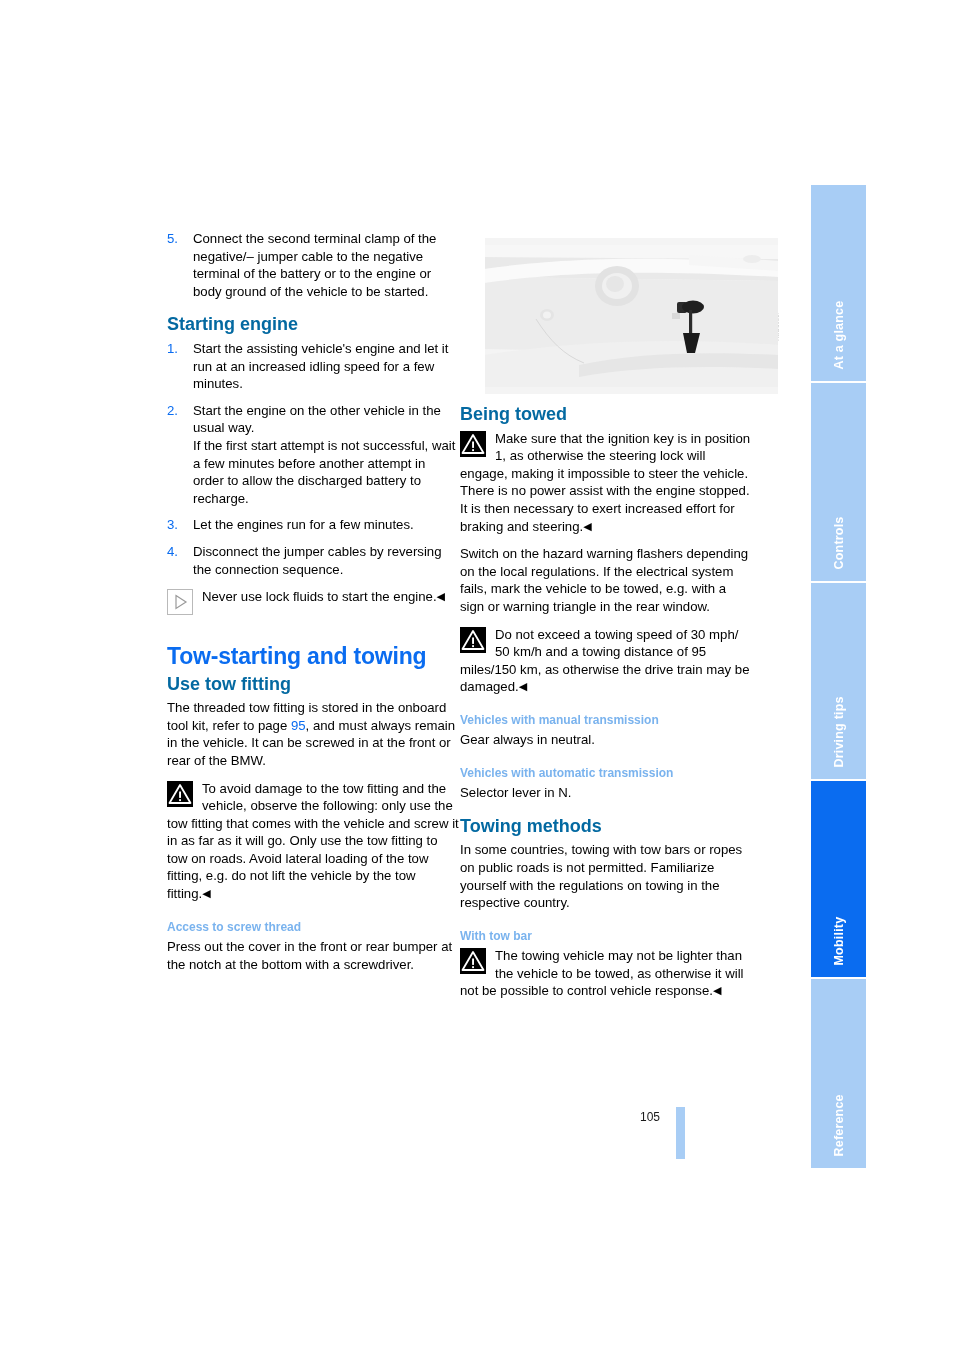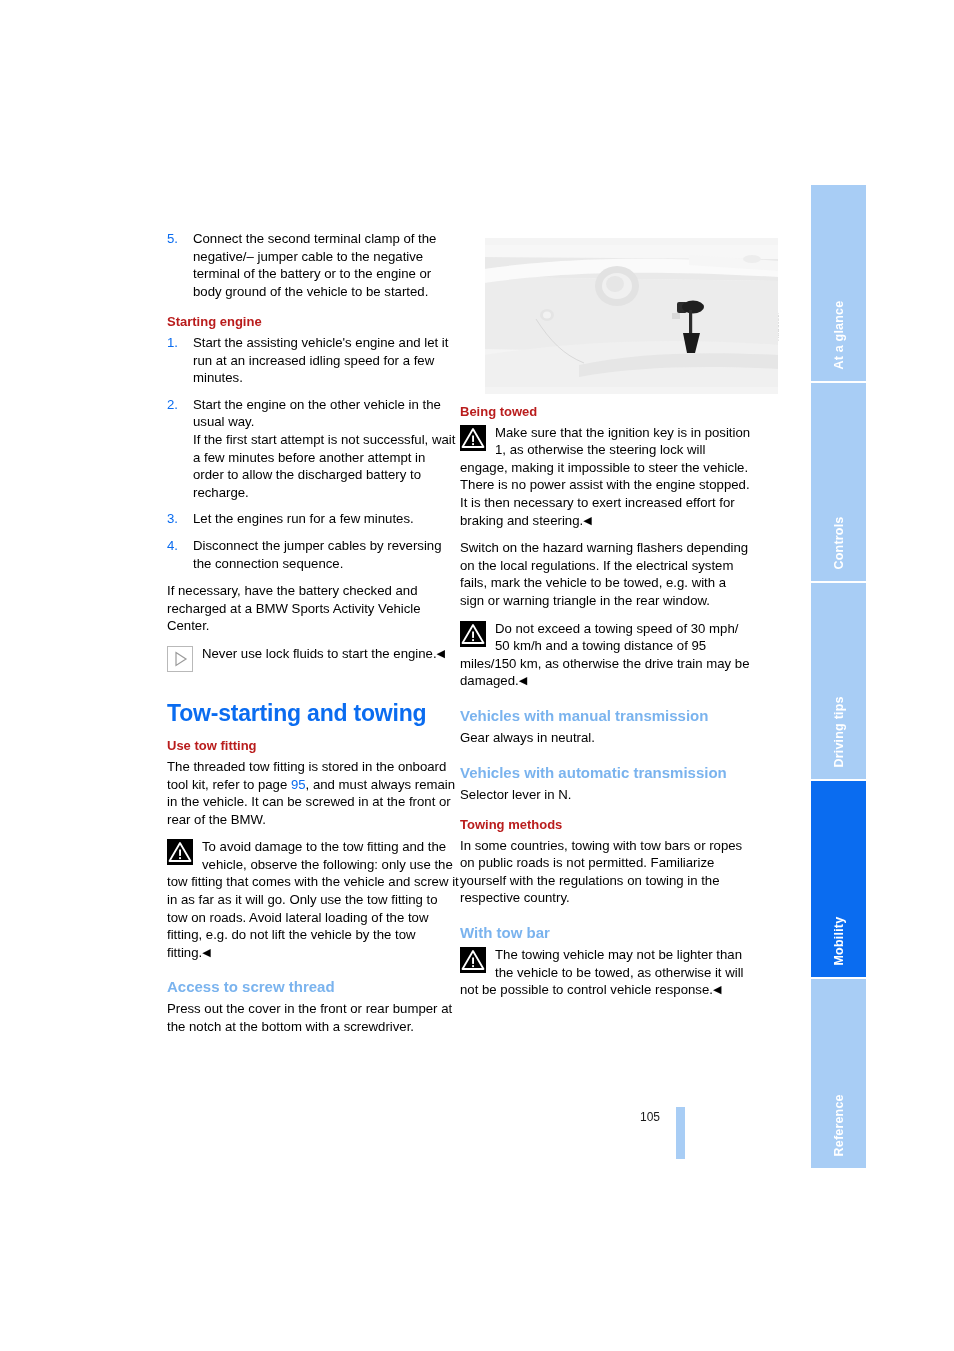--- a/index.html
+++ b/index.html
@@ -73,34 +73,34 @@
   p.body {
     margin: 0 0 10px 0;
     text-align: left;
   }
   p.tight { margin-bottom: 0; }
 
   h1.chapter {
     font-size: 23px;
     font-weight: bold;
     color: #0a6cf0;
-    margin: 28px 0 12px 0;
+    margin: 28px 0 4px 0;
     line-height: 1.15;
     letter-spacing: -0.2px;
   }
   h2.sec {
-    font-size: 13px;
+    font-size: 18px;
     font-weight: bold;
-    color: #b91c1c;
+    color: #0369a1;
     margin: 14px 0 4px 0;
     line-height: 1.2;
   }
   h2.sec.first { margin-top: 0; }
   h3.subsec {
-    font-size: 15px;
+    font-size: 12px;
     font-weight: bold;
     color: #7ab3ee;
     margin: 17px 0 4px 0;
     line-height: 1.2;
   }
 
   a.pageref {
     color: #0a6cf0;
     text-decoration: none;
   }
@@ -270,21 +270,20 @@
       <li>
         <span class="num">3.</span>
         <span>Let the engines run for a few minutes.</span>
       </li>
       <li>
         <span class="num">4.</span>
         <span>Disconnect the jumper cables by reversing the connection sequence.</span>
       </li>
     </ol>
 
-    <p class="body">If necessary, have the battery checked and recharged at a BMW Sports Activity Vehicle Center.</p>
 
     <div class="notice">
       <div class="ico icon-tip">
         <svg width="24" height="24" viewBox="0 0 24 24">
           <polygon points="8,5.5 18,12 8,18.5" fill="none" stroke="#9a9a9a" stroke-width="1.2"></polygon>
         </svg>
       </div>
       <div class="ntext"><span>Never use lock fluids to start the engine.</span><span class="endmark">◀</span></div>
     </div>
 

